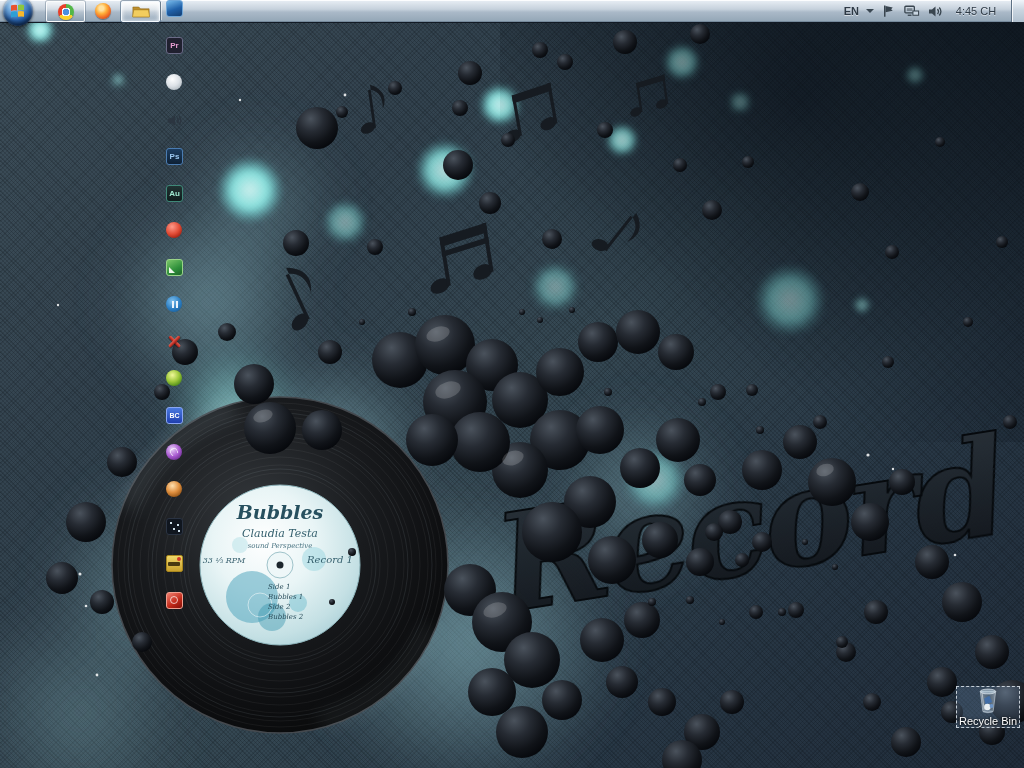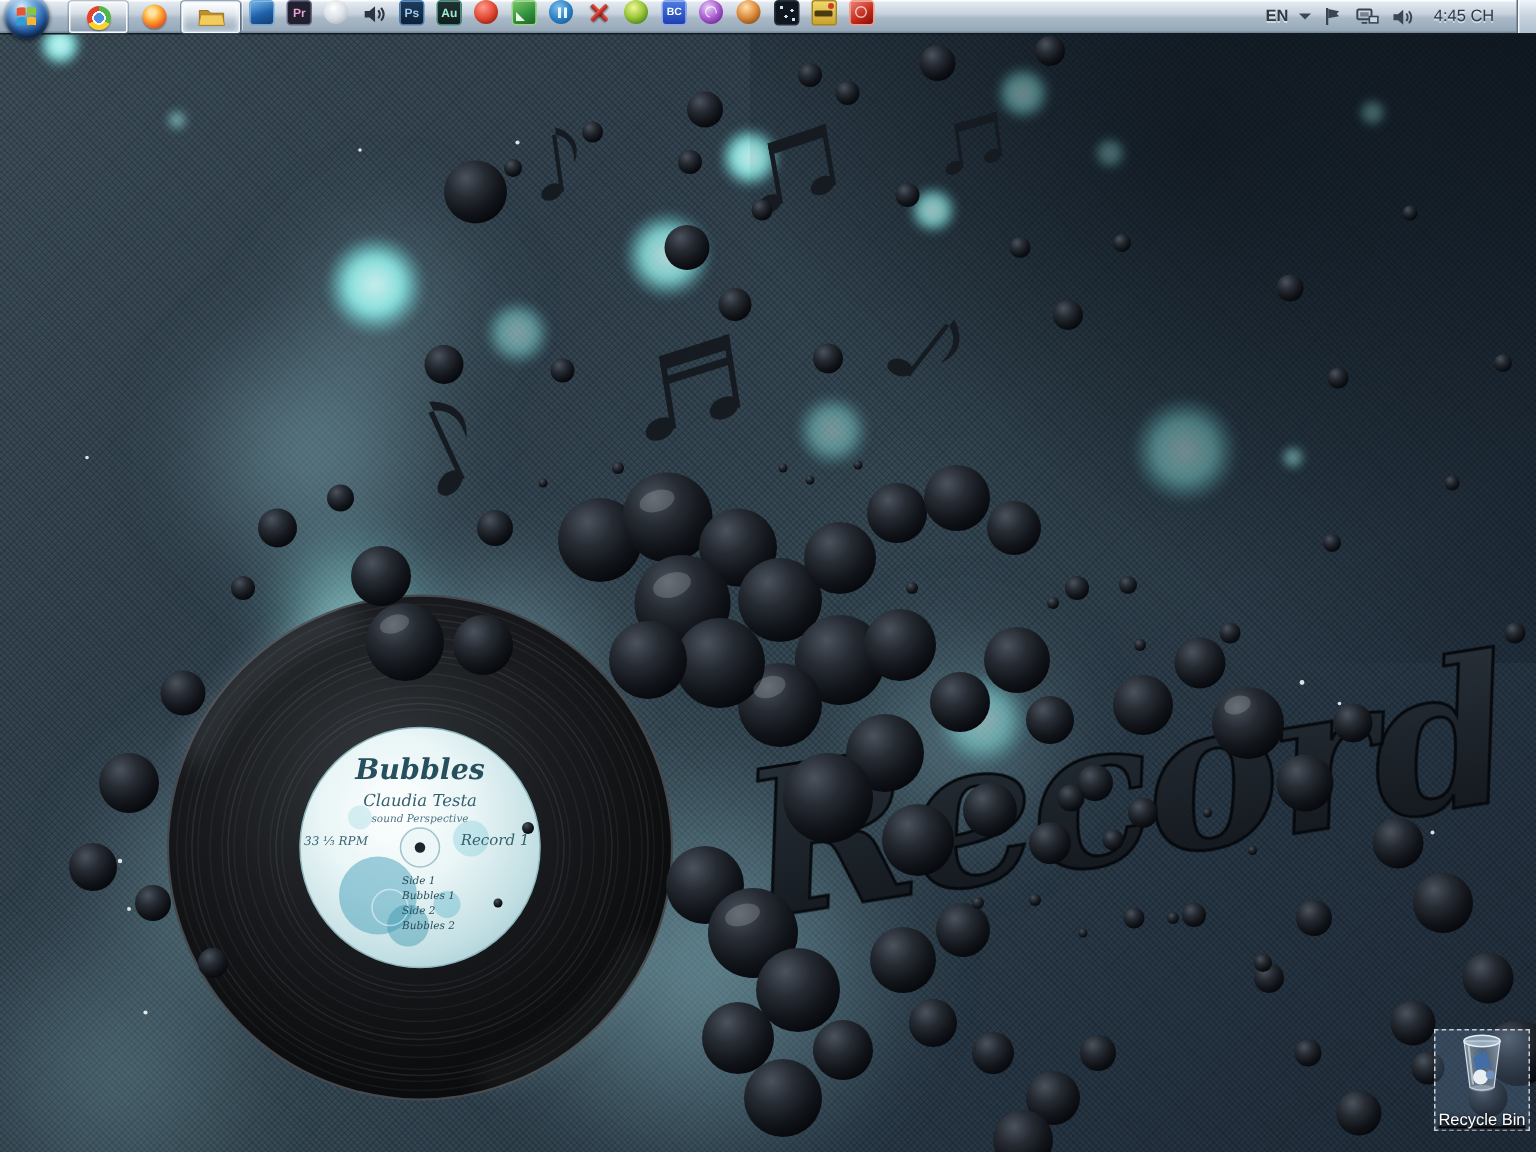--- a/index.html
+++ b/index.html
@@ -16,21 +16,21 @@
     background:radial-gradient(circle at 38% 28%, #d5eafa 0%, #74abdd 26%, #2c66b0 55%, #123a73 78%, #0a2349 100%);
     box-shadow:inset 0 2px 3px rgba(255,255,255,.65), inset 0 -3px 5px rgba(0,0,0,.55), 0 1px 3px rgba(0,0,0,.6);}
   .start-orb svg{position:absolute;left:8px;top:8px;}
   .tb-btn{position:absolute;top:1px;height:19px;border-radius:2px;display:flex;align-items:center;justify-content:center;cursor:pointer;}
   .tb-btn.framed{border:1px solid rgba(255,255,255,.9);
     background:linear-gradient(rgba(255,255,255,.55),rgba(255,255,255,.15) 50%,rgba(110,135,160,.22));
     box-shadow:0 0 0 1px rgba(85,105,125,.4);}
   .tb-btn.active{border:1px solid #f4f9fd;
     background:linear-gradient(rgba(255,255,255,.85),rgba(255,255,255,.35) 50%,rgba(140,165,190,.3));
     box-shadow:0 0 0 1px rgba(70,95,120,.55), inset 0 0 4px rgba(255,255,255,.9);}
-  .ql{position:absolute;left:166px;top:0;height:22px;display:flex;align-items:flex-start;gap:8px;}
+  .ql{position:absolute;left:166px;top:0;height:22px;display:flex;align-items:flex-start;gap:20px;flex-direction:column;}
   .qli{position:relative;width:17px;height:17px;flex:0 0 17px;cursor:pointer;}
   .tb-sep{position:absolute;left:160px;top:2px;width:1px;height:18px;background:rgba(70,88,105,.45);box-shadow:1px 0 0 rgba(255,255,255,.55);}
 
   
   .i-chrome{width:16px;height:16px;border-radius:50%;
     background:radial-gradient(circle,#4a8fe0 0 29%,#f4f6f8 29% 40%,rgba(0,0,0,0) 40%),
     conic-gradient(from -120deg,#e8402a 0 120deg,#53b748 120deg 240deg,#fcd12a 240deg 360deg);
     box-shadow:0 1px 1px rgba(0,0,0,.35);}
   .i-firefox{width:16px;height:16px;border-radius:50%;
     background:radial-gradient(circle at 40% 33%,#ffe2a0 0 16%,#ffb03a 38%,#f07028 62%,#c8431a 85%,#a03010);
@@ -97,23 +97,23 @@
     background:
       radial-gradient(circle 420px at 78% 10%, rgba(8,14,24,.55), rgba(8,14,24,0) 70%),
       linear-gradient(135deg,#3d4e59 0%,#32424e 28%,#354853 52%,#273644 78%,#202c3a 100%);}
   .halftone{position:absolute;inset:0;pointer-events:none;opacity:.9;
     background-image:
       repeating-linear-gradient(45deg, rgba(8,12,16,.20) 0 1px, rgba(0,0,0,0) 1px 3px),
       repeating-linear-gradient(-45deg, rgba(8,12,16,.16) 0 1px, rgba(0,0,0,0) 1px 3px);}
   .wallpaper-svg{position:absolute;inset:0;}
 
   
-  .desk-icon{position:absolute;left:956px;top:664px;width:64px;height:68px;
-    display:flex;flex-direction:column;align-items:center;justify-content:space-between;cursor:pointer;
-    background:rgba(135,175,215,.22);border:1px dashed rgba(235,242,248,.8);box-sizing:border-box;text-decoration:underline;}
+  .desk-icon{position:absolute;left:956px;top:664px;width:64px;height:42px;
+    display:flex;flex-direction:column;align-items:center;justify-content:center;cursor:pointer;
+    background:rgba(135,175,215,.22);border:1px dashed rgba(235,242,248,.8);box-sizing:border-box;}
   .desk-icon .lbl{font-size:11px;color:#fff;margin-top:1px;
     text-shadow:0 1px 2px rgba(0,0,0,.95),0 0 3px rgba(0,0,0,.8);white-space:nowrap;}
 </style>
 </head>
 <body>
 
 <div class="screen">
 
   <div class="desktop">
     <div class="halftone"></div>

